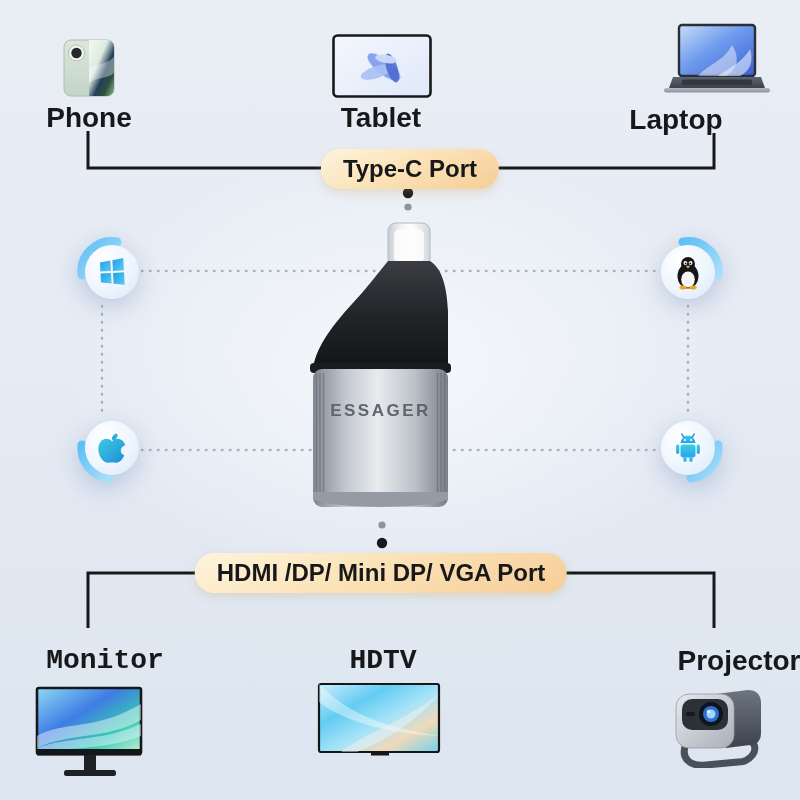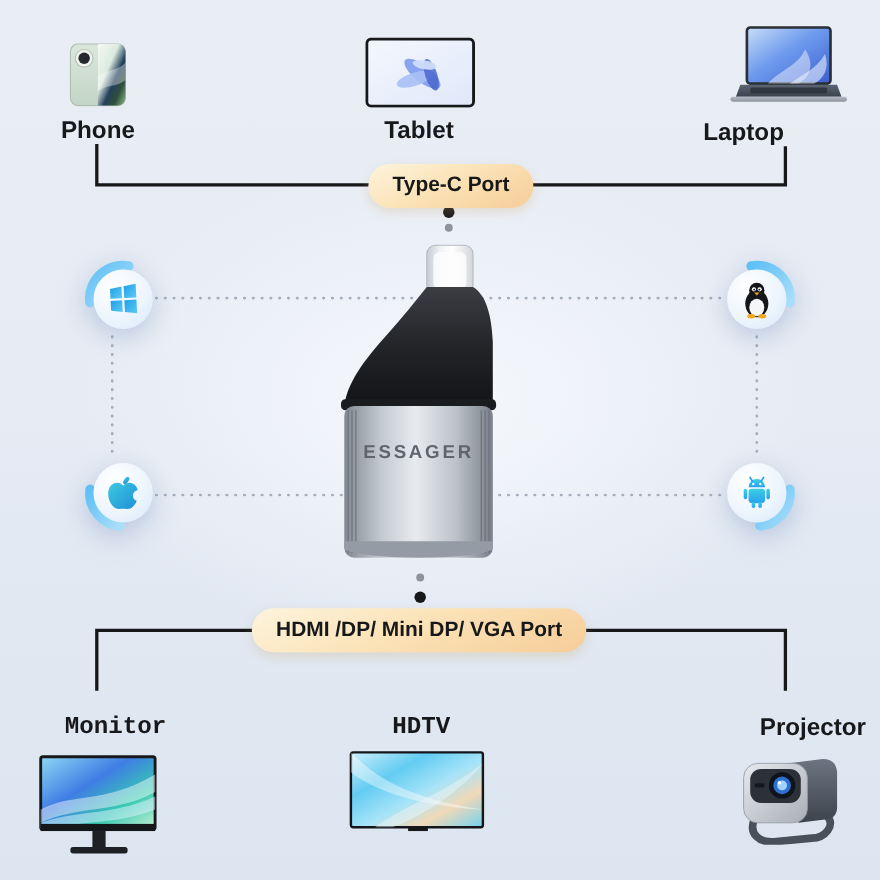--- a/index.html
+++ b/index.html
@@ -5,29 +5,29 @@
   html,body{margin:0;padding:0;}
   .canvas{
     position:relative;width:800px;height:800px;overflow:hidden;
     font-family:"Liberation Sans",sans-serif;
     background:
       radial-gradient(ellipse 60% 40% at 50% 46%, rgba(247,250,253,.9) 0%, rgba(247,250,253,0) 70%),
       linear-gradient(180deg,#e9eef5 0%,#e6ebf4 45%,#dce5f0 100%);
   }
   .dev-label{
     position:absolute;transform:translateX(-50%);
-    font-size:22px;font-weight:800;color:#17181a;white-space:nowrap;line-height:26px;
+    font-size:28px;font-weight:800;color:#17181a;white-space:nowrap;line-height:26px;
   }
   .pill{
     position:absolute;transform:translateX(-50%);
     display:flex;align-items:center;justify-content:center;
     height:40px;border-radius:21px;padding:0 22px;white-space:nowrap;
     background:linear-gradient(155deg,#fdf4dd 0%,#fbe3b8 45%,#f6cd98 100%);
     box-shadow:0 4px 10px rgba(200,160,90,.25);
-    font-size:19px;font-weight:800;color:#17181a;z-index:5;
+    font-size:24px;font-weight:800;color:#17181a;z-index:5;
   }
   .bubble{position:absolute;width:76px;height:76px;z-index:2;}
   .bubble svg{filter:drop-shadow(0 7px 12px rgba(110,140,185,.38));}
   .art{position:absolute;z-index:4;}
   .wires{position:absolute;left:0;top:0;z-index:1;}
   .adapter{position:absolute;left:300px;top:215px;z-index:3;}
 </style>
 </head>
 <body>
 

